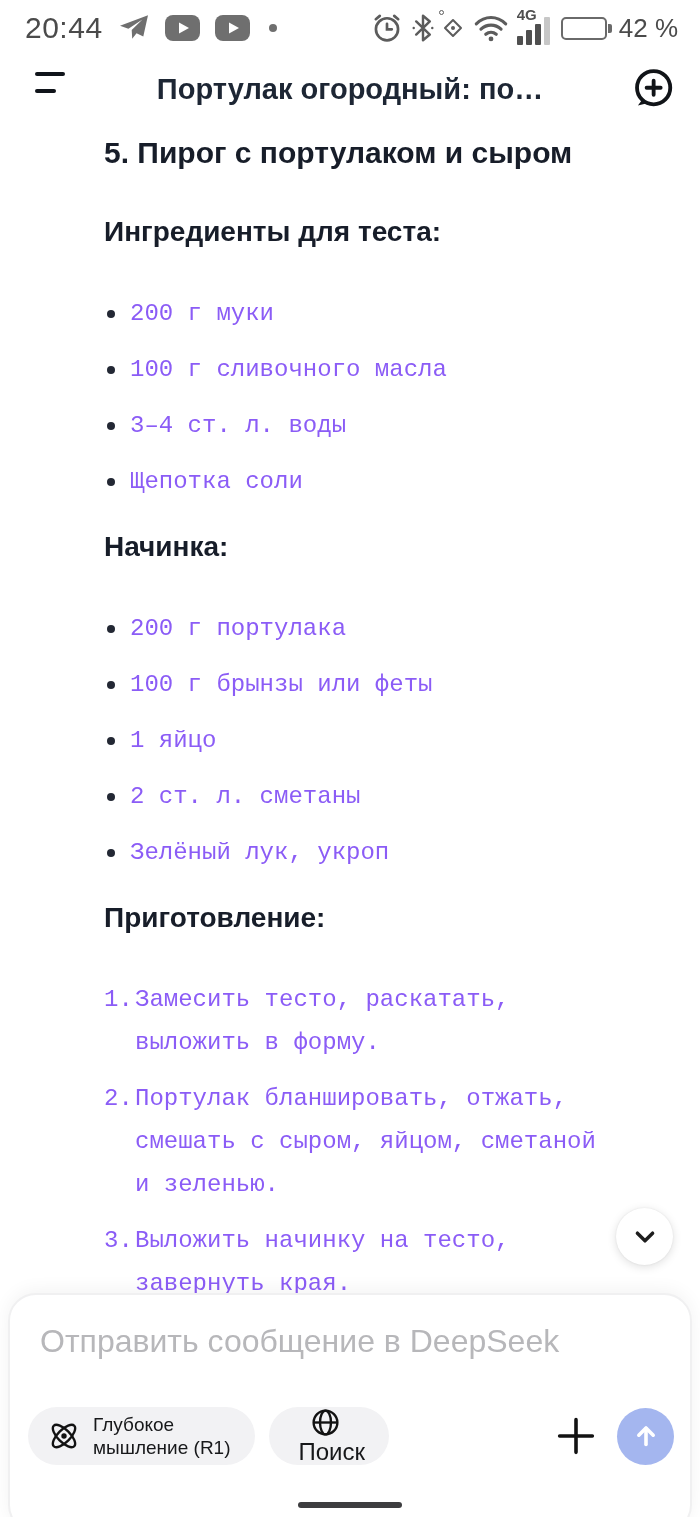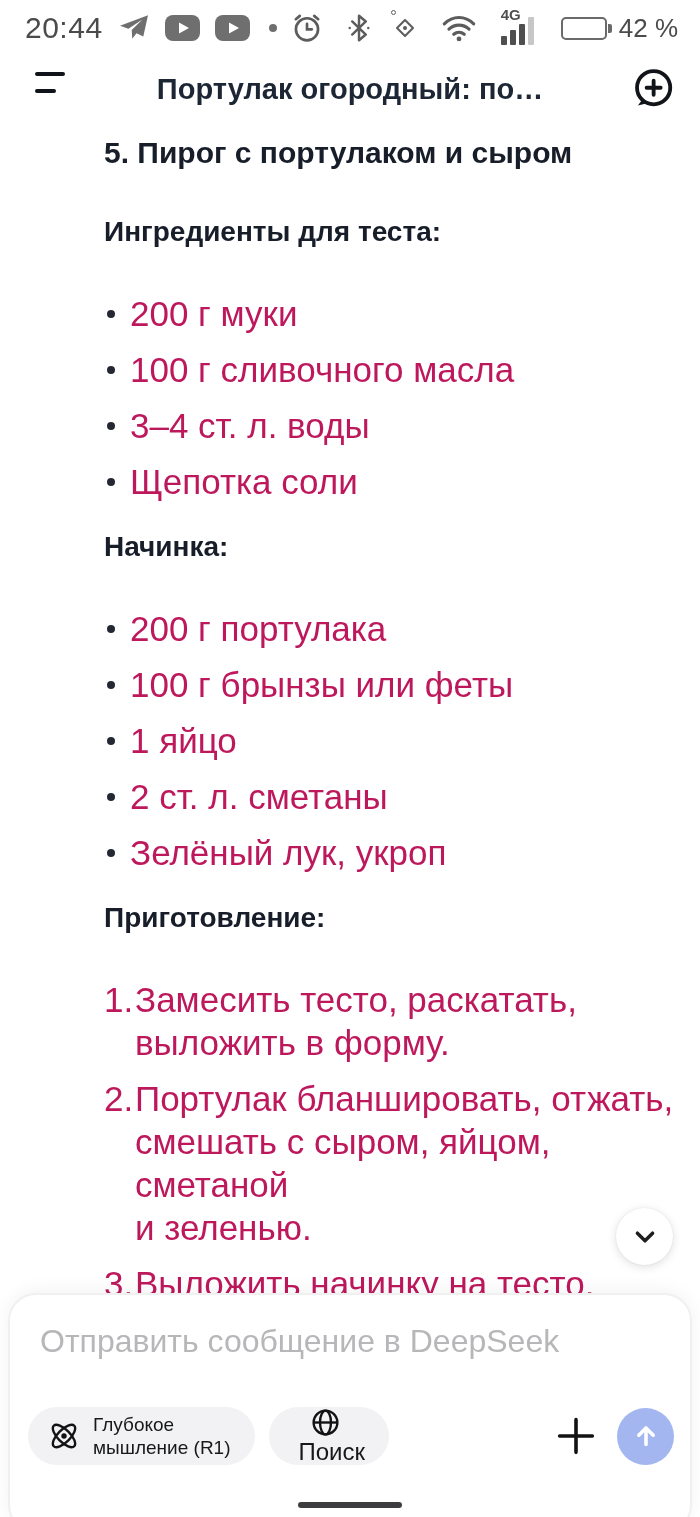--- a/index.html
+++ b/index.html
@@ -4,21 +4,21 @@
 <style>
   * { margin:0; padding:0; box-sizing:border-box; }
   html,body { width:700px; height:1517px; }
   body { font-family:"Liberation Sans", sans-serif; background:#ffffff; position:relative;
          width:700px; height:1517px; overflow:hidden; color:#232834; }
 
   
   .statusbar { height:56px; display:flex; justify-content:space-between;
                padding:0 22px 0 25px; }
   .sb-left { display:flex; align-items:center; gap:15px; }
-  .sb-right { display:flex; align-items:center; gap:24px; }
+  .sb-right { display:flex; align-items:center; gap:8px; }
   .sb-time { font-size:30px; color:#4b4b4b; letter-spacing:.5px; }
   .sb-ico { display:inline-flex; align-items:center; justify-content:center; }
   .sb-dot { width:8px; height:8px; border-radius:50%; background:#6f6f6f; margin-left:4px; }
   .nfc-wrap { position:relative; margin-right:2px; }
   .nfc-deg { position:absolute; top:-8px; left:-4px; width:5px; height:5px; border:1.5px solid #5c5c5c; border-radius:50%; }
   .signal { position:relative; width:36px; height:42px; }
   .signal .sg-label { position:absolute; top:-1px; left:0; font-size:15px; font-weight:700; color:#4f4f4f; }
   .signal .bars { position:absolute; bottom:4px; left:0; display:flex; align-items:flex-end; gap:3px; }
   .bar { width:6px; background:#4f4f4f; border-radius:1px; }
   .bar.b1{height:9px} .bar.b2{height:15px} .bar.b3{height:21px}
@@ -36,21 +36,21 @@
   .hamburger .l2 { width:21px; height:4px; background:#10141a; border-radius:2px; margin-top:13px; }
   .apptitle { width:100%; text-align:center; font-size:29px; font-weight:600; color:#1d2634; }
   .newchat { position:absolute; right:24px; top:10px; width:46px; height:46px; }
 
   
   .content { padding:0 22px 0 104px; }
   .content h3 { font-size:30px; line-height:38px; font-weight:700; color:#171d29; margin:12px 0 42px; }
   .content h4 { font-size:28px; line-height:36px; font-weight:700; color:#171d29; margin:26px 0 42px; }
   .content h4:first-of-type { margin-top:8px; }
   .content ul, .content ol { list-style:none; margin:0; padding:0; }
-  .content li { position:relative; font-size:35px; line-height:43px; margin-bottom:13px; color:#be185d; }
+  .content li { position:relative; font-size:24px; line-height:43px; margin-bottom:13px; color:#8b5cf6;font-family:Liberation Mono, monospace; }
   .content ul li { padding-left:26px; }
   .content ol li { padding-left:31px; }
   .dot { position:absolute; left:3px; top:18px; width:8px; height:8px; border-radius:50%; background:#232834; }
   .num { position:absolute; left:0; top:0; }
   .li-text { white-space:pre-line; display:block; }
 
   
   .scrolldown { position:absolute; right:27px; top:1208px; width:57px; height:57px; border-radius:50%;
                 background:#ffffff; box-shadow:0 2px 10px rgba(0,0,0,.13), 0 0 2px rgba(0,0,0,.08);
                 display:flex; align-items:center; justify-content:center; cursor:pointer; }

